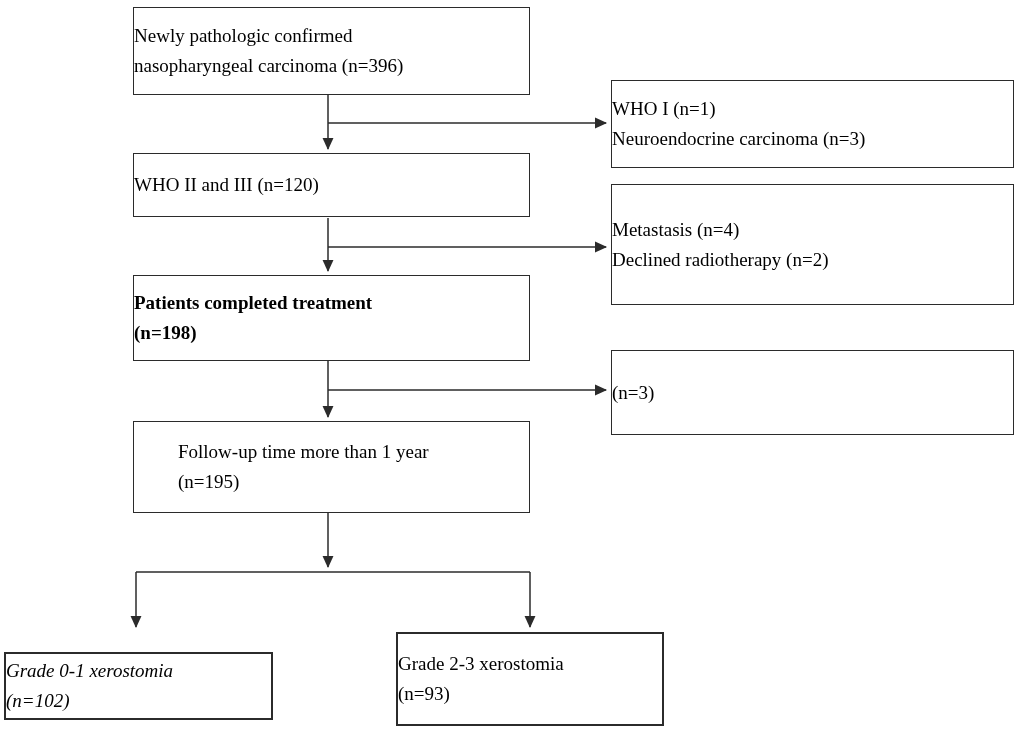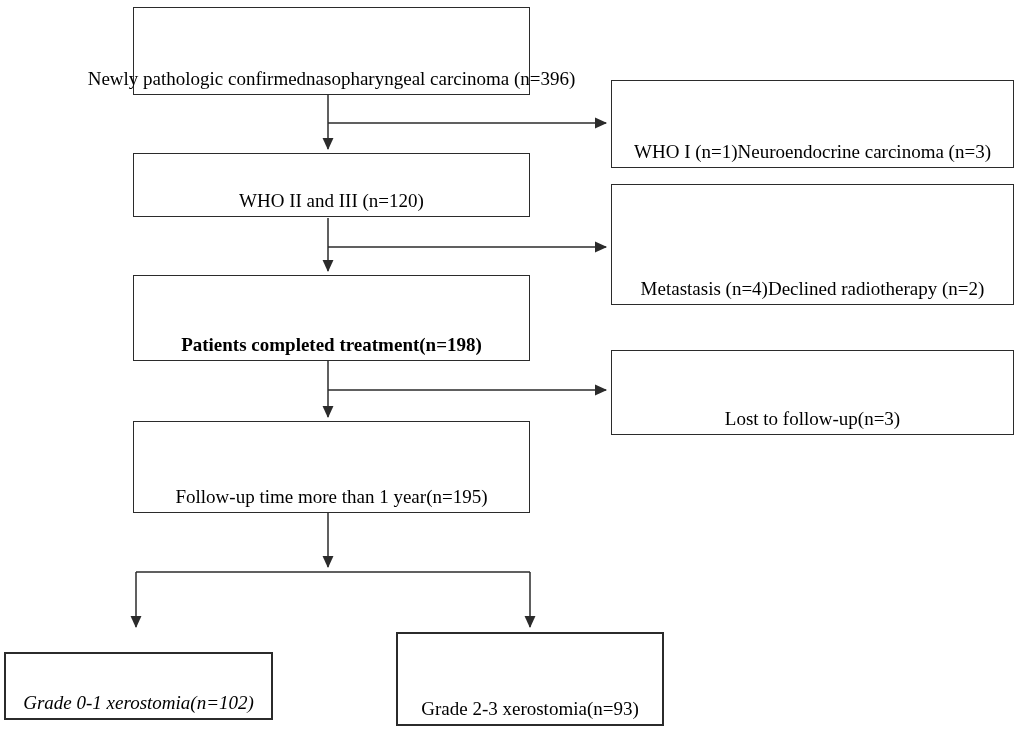--- a/index.html
+++ b/index.html
@@ -22,22 +22,23 @@
     top: 0;
     width: 1020px;
     height: 734px;
   }
   .box {
     position: absolute;
     box-sizing: border-box;
     border: 1.5px solid #2b2b2b;
     background: #ffffff;
     display: flex;
+    flex-direction: column;
     justify-content: center;
-    align-items: flex-end;
+    align-items: flex-start;
     text-align: center;
     font-size: 19px;
     line-height: 30px;
   }
   .box.outcome {
     border-width: 2px;
   }
   .box-line {
     white-space: nowrap;
   }
@@ -85,25 +86,24 @@
     <div class="box-line">Metastasis (n=4)</div>
     <div class="box-line">Declined radiotherapy (n=2)</div>
   </div>
 
   <div class="box" style="left:133px; top:275px; width:397px; height:86px;font-weight:bold;">
     <div class="box-line">Patients completed treatment</div>
     <div class="box-line">(n=198)</div>
   </div>
 
   <div class="box" style="left:611px; top:350px; width:403px; height:85px;">
-    <div class="box-line">Lost to follow-up</div>
     <div class="box-line">(n=3)</div>
   </div>
 
-  <div class="box" style="left:133px; top:421px; width:397px; height:92px;">
+  <div class="box" style="left:133px; top:421px; width:397px; height:92px;padding-left:44px;">
     <div class="box-line">Follow-up time more than 1 year</div>
     <div class="box-line">(n=195)</div>
   </div>
 
   <div class="box outcome" style="left:4px; top:652px; width:269px; height:68px;font-style:italic;">
     <div class="box-line">Grade 0-1 xerostomia</div>
     <div class="box-line">(n=102)</div>
   </div>
 
   <div class="box outcome" style="left:396px; top:632px; width:268px; height:94px;">

